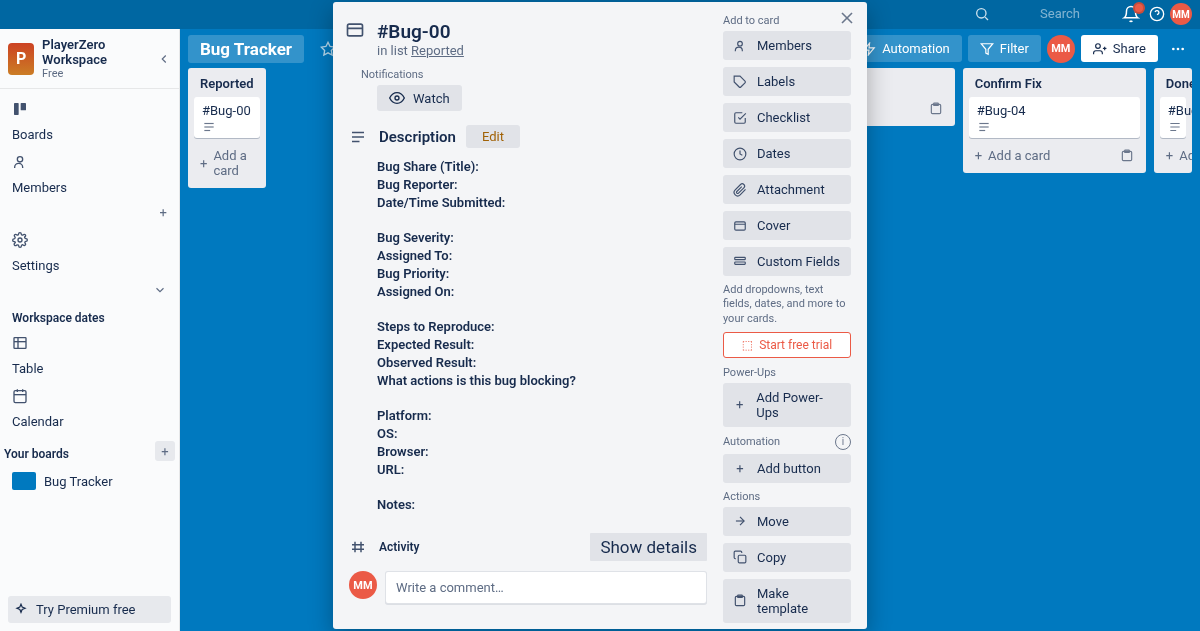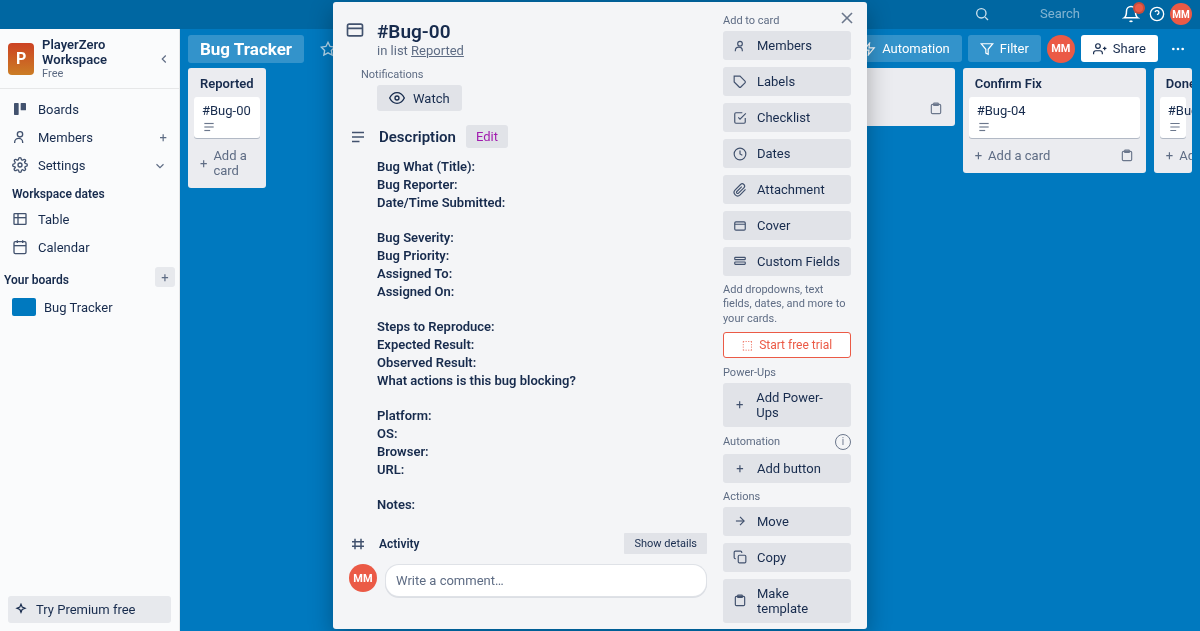--- a/index.html
+++ b/index.html
@@ -41,21 +41,21 @@
     color: #172b4d;
     font-size: 13px;
   }
   .workspace-head { display:flex; align-items:center; padding: 8px; gap:8px; border-bottom:1px solid rgba(0,0,0,0.08);}
   .ws-logo { width:32px; height:32px; background: linear-gradient(#cc4223,#cb7d25); color:#fff; border-radius:4px; display:flex; align-items:center; justify-content:center; font-weight:700; font-size:16px;}
   .ws-info { display:flex; flex-direction:column; }
   .ws-name { font-weight:600; font-size:13px; }
   .ws-free { font-size:11px; color:#5e6c84; }
   .ws-chevl { margin-left:auto; color:#5e6c84; }
   .sb-nav { padding: 6px 0; }
-  .sb-item { display:flex; align-items:flex-end; gap:10px; padding: 6px 12px; cursor:pointer; }
+  .sb-item { display:flex; align-items:flex-start; gap:10px; padding: 6px 12px; cursor:pointer;flex-direction:column; }
   .sb-item .icn { width:16px; display:flex; justify-content:center; color:#42526e; }
   .sb-item.has-chev .chev { margin-left:auto; color:#5e6c84; }
   .sb-section { padding: 8px 12px 4px; font-weight:600; font-size:12px; }
   .sb-yb { display:flex; align-items:flex-end; padding: 6px 4px; }
   .sb-yb .plus { margin-left:auto; color:#5e6c84; width:20px; height:20px; display:flex; align-items:center; justify-content:center; background: rgba(9,30,66,0.08); border-radius:3px;}
   .sb-board-item { display:flex; align-items:center; gap:8px; padding:5px 12px; }
   .sb-board-swatch { width:24px; height:18px; background:#0079bf; border-radius:2px; }
   .sb-try { position:absolute; bottom:8px; left:8px; right:8px; background: rgba(9,30,66,0.08); border:none; padding:6px; border-radius:3px; font-size:13px; color:#172b4d; cursor:pointer; text-align:left; display:flex; align-items:center; gap:8px;}
 
   
@@ -102,31 +102,31 @@
   .dialog .main { flex:1; min-width:0;}
   .dialog .side { width: 128px; }
   .close-x { position:absolute; right: 10px; top: 6px; color:#6b778c; cursor:pointer; }
   .dlg-title { font-size: 19px; font-weight:600; padding: 6px 0 0 28px; position:relative;}
   .dlg-list { font-size:13px; color:#5e6c84; padding-left: 28px; }
   .dlg-list a { color:#5e6c84; text-decoration:underline; }
   .notif-lbl { font-size:11px; color:#5e6c84; margin-top:10px; margin-left:12px;}
   .watch-btn { margin-left:28px; margin-top:4px; background: rgba(9,30,66,0.08); border:none; border-radius:3px; padding:5px 12px; font-size:13px; color:#172b4d; display:inline-flex; align-items:flex-end; gap:8px; cursor:pointer;}
   .desc-sec { display:flex; align-items:center; gap:10px; margin-top:14px; }
   .desc-sec h3 { font-size:15px; font-weight:600; }
-  .desc-sec .edit-btn { background: rgba(9,30,66,0.08); border:none; border-radius:3px; padding:4px 10px; font-size:13px; cursor:pointer; color:#a21caf;}
+  .desc-sec .edit-btn { background: rgba(9,30,66,0.08); border:none; border-radius:3px; padding:4px 16px; font-size:13px; cursor:pointer; color:#a16207;}
   .desc-ico { width:20px; }
   .desc-body { padding: 8px 0 8px 28px; font-size:13px; }
   .desc-body p { margin: 3px 0; font-weight:600; }
   .desc-body .gap { height: 14px; }
   .activity-sec { display:flex; align-items:center; gap:10px; margin-top:10px; }
   .activity-sec h3 { font-size:12px; font-weight:600; }
-  .show-details { margin-left:auto; background: rgba(9,30,66,0.08); border:none; border-radius:1px; padding:4px 10px; font-size:11px; cursor:pointer; color:#172b4d;}
+  .show-details { margin-left:auto; background: rgba(9,30,66,0.08); border:none; border-radius:1px; padding:4px 10px; font-size:17px; cursor:pointer; color:#172b4d;}
   .activity-row { display:flex; gap:8px; margin-top:10px; margin-left:0;}
   .av-sm { width:28px; height:28px; border-radius:50%; background:#eb5a46; color:#fff; font-size:11px; display:flex; align-items:center; justify-content:center; font-weight:700; flex-shrink:0;}
-  .comment-box { flex:1; background:#fff; border:1px solid rgba(9,30,66,0.13); border-radius:14px; padding:8px 10px; font-size:13px; color:#5e6c84; box-shadow: 0 1px 0 rgba(9,30,66,0.1);}
+  .comment-box { flex:1; background:#fff; border:1px solid rgba(9,30,66,0.13); border-radius:3px; padding:8px 10px; font-size:13px; color:#5e6c84; box-shadow: 0 1px 0 rgba(9,30,66,0.1);}
 
   .side-lbl { font-size:11px; color:#5e6c84; margin-bottom:4px; display:block;}
   .side-btn { width:100%; background: rgba(9,30,66,0.08); border:none; border-radius:3px; padding:7px 10px; font-size:13px; color:#172b4d; text-align:left; margin-bottom:7px; display:flex; align-items:center; gap:10px; cursor:pointer;}
   .side-btn .sicn { width:14px; display:flex; justify-content:center; color:#42526e;}
   .side-help { font-size:11px; color:#5e6c84; line-height:1.3; margin-bottom:6px;}
   .start-trial { width:100%; background:#fff; border:1px solid #eb5a46; color:#eb5a46; border-radius:3px; padding:5px 10px; font-size:12px; cursor:pointer; margin-bottom:8px; display:flex; align-items:center; justify-content:center; gap:6px;}
   .auto-ico { margin-left:auto; color:#6b778c; width:16px; height:16px; border:1px solid #6b778c; border-radius:50%; font-size:10px; display:flex; align-items:center; justify-content:center;}
 
   svg { display:block; }
   .ic14 { width:14px; height:14px; }
@@ -425,27 +425,27 @@
         <svg class="ic18" viewBox="0 0 24 24" fill="none" stroke="#42526e" stroke-width="2">
             <line x1="4" y1="6" x2="20" y2="6"></line>
             <line x1="4" y1="12" x2="20" y2="12"></line>
             <line x1="4" y1="18" x2="14" y2="18"></line>
           </svg>
       </span>
       <h3>Description</h3>
       <button class="edit-btn">Edit</button>
     </div>
     <div class="desc-body" id="desc-body">
-        <p>Bug What (Title):</p>
+        <p>Bug Share (Title):</p>
         <p>Bug Reporter:</p>
         <p>Date/Time Submitted:</p>
         <div class="gap"></div>
         <p>Bug Severity:</p>
+        <p>Assigned To:</p>
         <p>Bug Priority:</p>
-        <p>Assigned To:</p>
         <p>Assigned On:</p>
         <div class="gap"></div>
         <p>Steps to Reproduce:</p>
         <p>Expected Result:</p>
         <p>Observed Result:</p>
         <p>What actions is this bug blocking?</p>
         <div class="gap"></div>
         <p>Platform:</p>
         <p>OS:</p>
         <p>Browser:</p>

